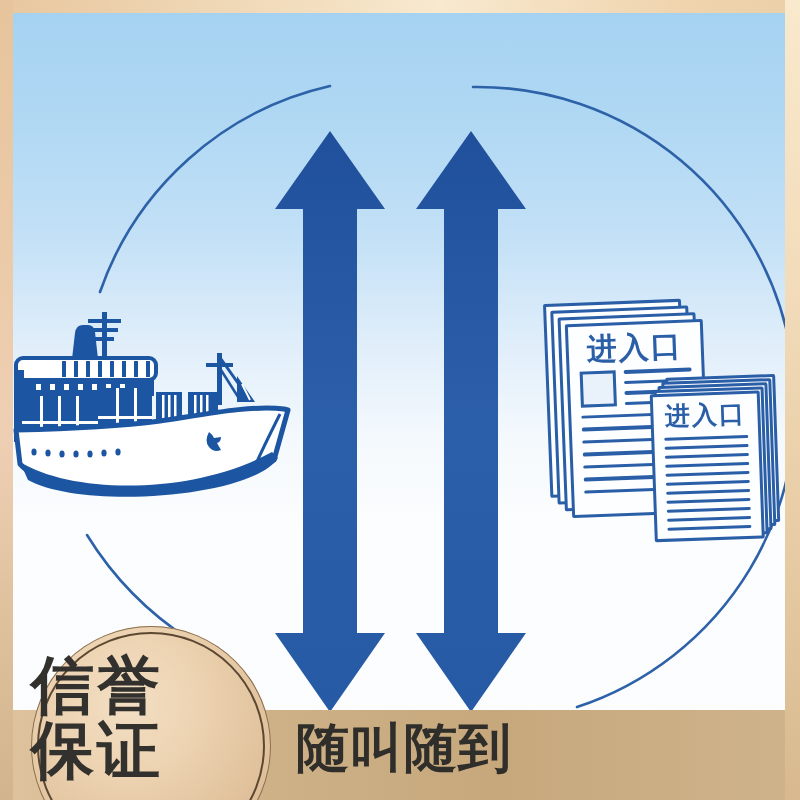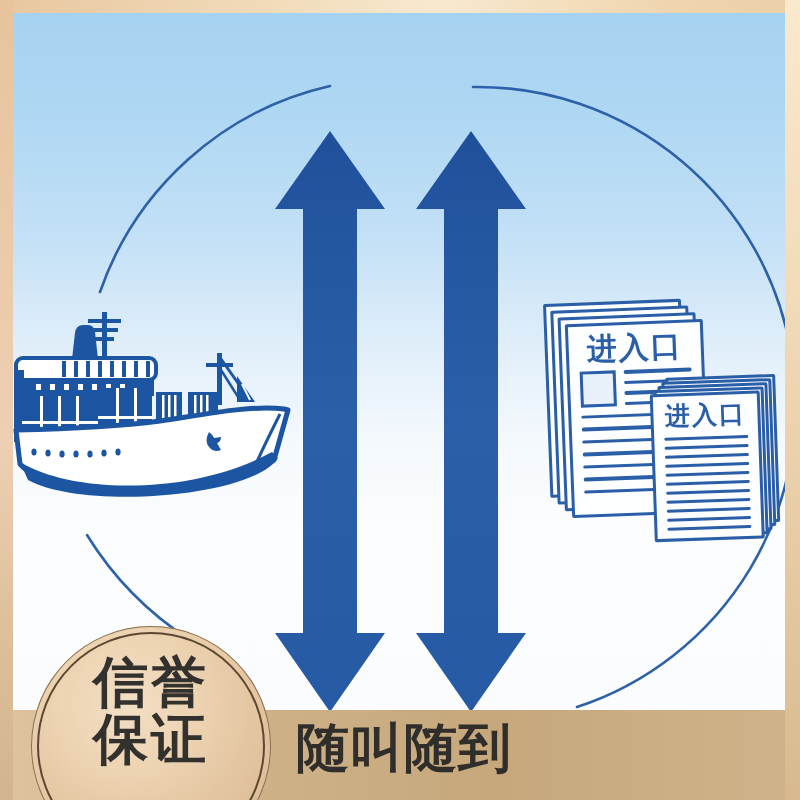--- a/index.html
+++ b/index.html
@@ -44,22 +44,22 @@
   .band{position:absolute;left:0;right:0;top:710px;height:90px;z-index:4;
         background:linear-gradient(90deg,#dec39e 0%,#cfb288 30%,#c7a87d 62%,#cfb38a 100%);}
   .band-text{position:absolute;left:296px;top:11px;display:flex;gap:45px;
              font-size:53px;font-weight:700;color:#2f2e2b;letter-spacing:1px;line-height:1;}
 
   
   .coin{position:absolute;left:31px;top:626px;width:240px;height:240px;border-radius:50%;z-index:5;
         background:radial-gradient(circle at 40% 32%,#f3dfc4 0%,#ecd2b0 35%,#e3c5a0 60%,#d9b890 88%,#e0c09a 100%);
         box-shadow:inset 0 0 0 1px #8a6f50;}
   .coin::before{content:'';position:absolute;inset:6px;border:2px solid #5c4832;border-radius:50%;}
-  .coin-text{position:absolute;width:100%;top:28px;text-align:center;
-             font-size:55px;font-weight:900;color:#33312e;line-height:1.03;letter-spacing:3px;}
+  .coin-text{position:absolute;width:100%;top:28px;text-align:left;
+             font-size:63px;font-weight:900;color:#33312e;line-height:1.03;letter-spacing:3px;}
 
   
   .frame{position:absolute;z-index:6;}
   .frame-top{left:0;top:0;width:800px;height:13px;
     background:linear-gradient(90deg,#e8c79f 0%,#f3dfc0 40%,#f8e9cf 55%,#efd4ae 85%,#ead0a8 100%);}
   .frame-left{left:0;top:0;width:13px;height:800px;
     background:linear-gradient(180deg,#e7c49c 0%,#eccbaa 35%,#efcfb4 55%,#dec09c 78%,#d2b58e 100%);}
   .frame-right{right:0;top:0;width:15px;height:800px;
     background:linear-gradient(180deg,#f9e9cd 0%,#f2dcba 35%,#e8cda6 65%,#d8b98f 100%);}
 </style>

